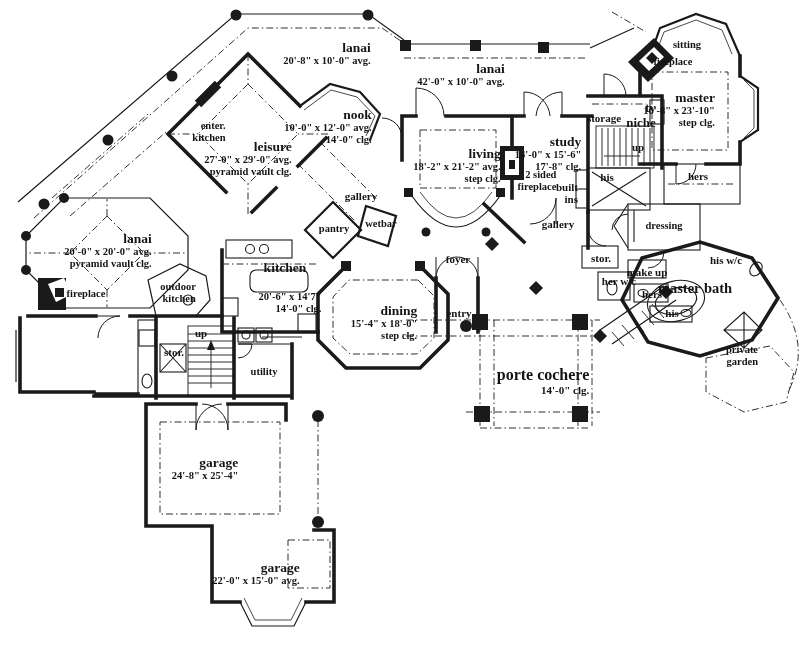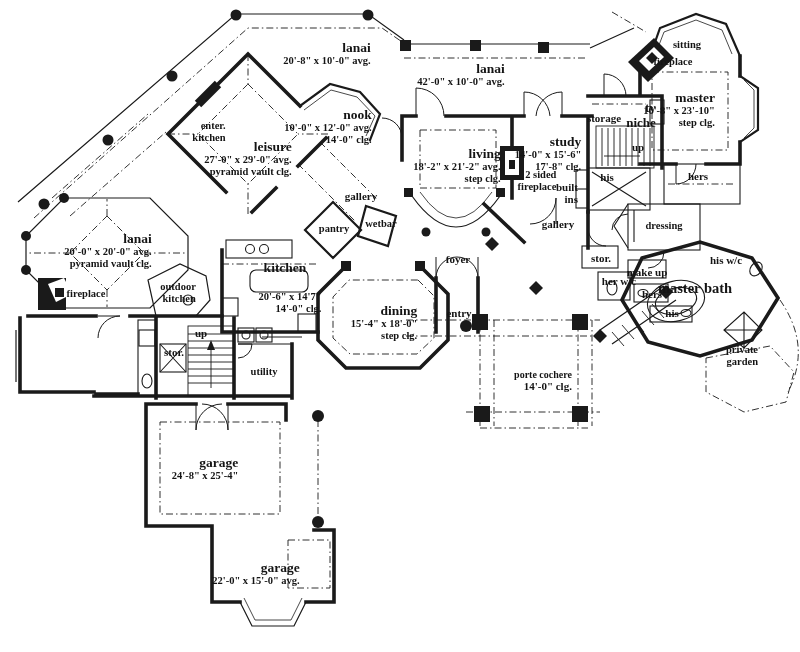--- a/index.html
+++ b/index.html
@@ -9,21 +9,21 @@
   .lbl{position:absolute;transform:translate(-50%,-50%);text-align:right;font-weight:700;
        color:#141414;white-space:nowrap;line-height:1.12;}
   .lbl span{display:block;}
   .room{font-size:10.5px;}
   .room .name{font-size:13.5px;}
   .small{font-size:10.5px;}
   .small11{font-size:11px;}
   .tiny{font-size:11px;}
   .micro{font-size:13px;}
   .bigname{font-size:14.5px;}
-  .porte .name{font-size:10px;}
+  .porte .name{font-size:16px;}
   .porte .sub{font-size:11px;}
 </style>
 </head>
 <body>
 
 <div class="stage">
 
 <svg width="800" height="652" viewBox="0 0 800 652">
 
   <g stroke="#1a1a1a" stroke-width="3.6" fill="none" stroke-linecap="square">

